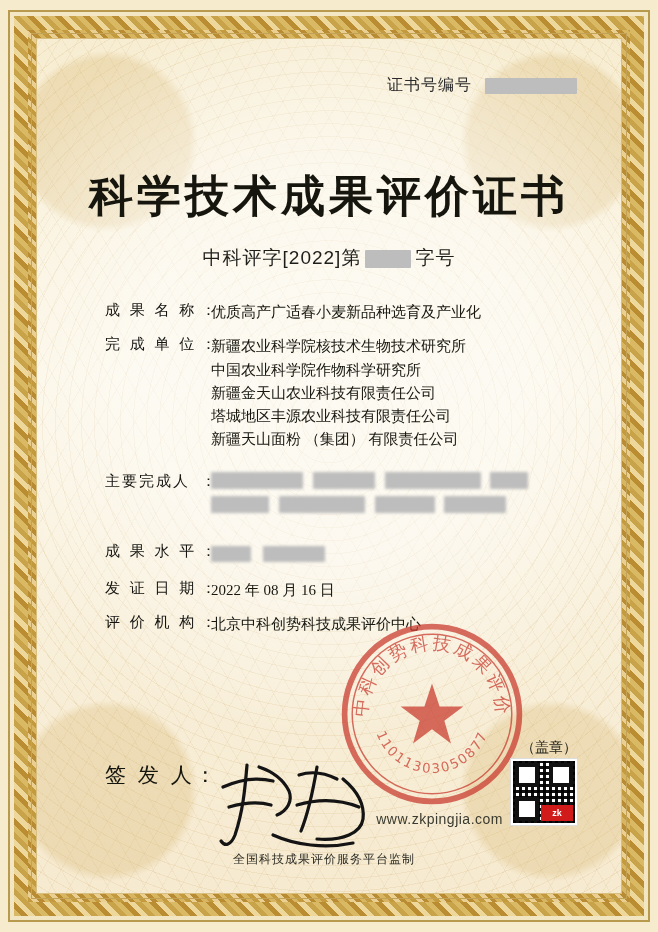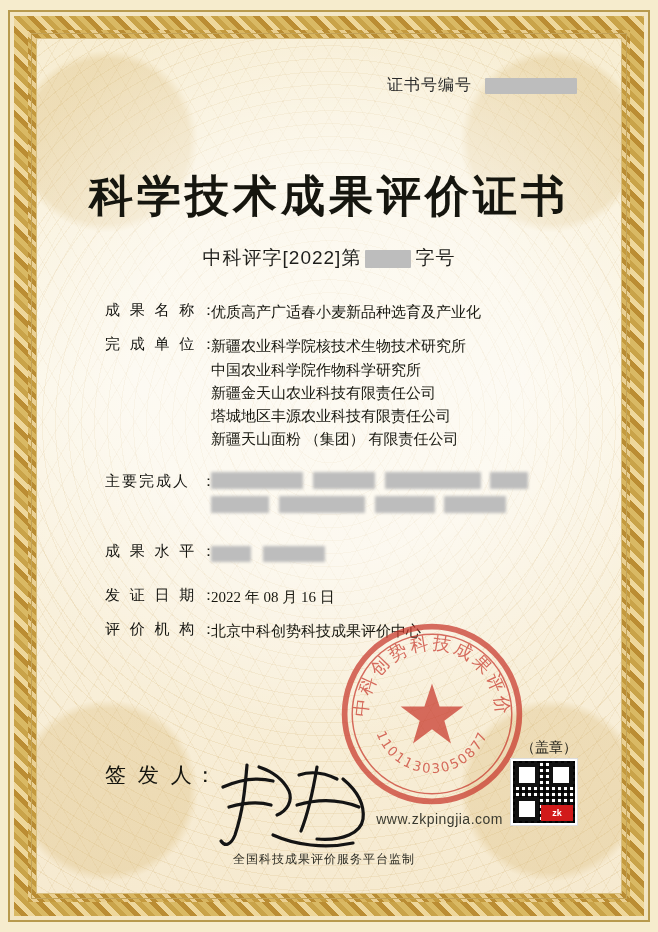--- a/index.html
+++ b/index.html
@@ -325,21 +325,21 @@
 
         <div class="row level">
           <div class="label">成 果 水 平</div>
           <div class="colon">：</div>
           <div class="value">
             <span class="redacted" style="width:40px;height:16px;"></span>
             <span class="redacted" style="width:62px;height:16px;"></span>
           </div>
         </div>
 
-        <div class="row" style="margin-top:21px;">
+        <div class="row" style="margin-top:14px;">
           <div class="label">发 证 日 期</div>
           <div class="colon">：</div>
           <div class="value">2022 年 08 月 16 日</div>
         </div>
 
         <div class="row">
           <div class="label">评 价 机 构</div>
           <div class="colon">：</div>
           <div class="value">北京中科创势科技成果评价中心</div>
         </div>

